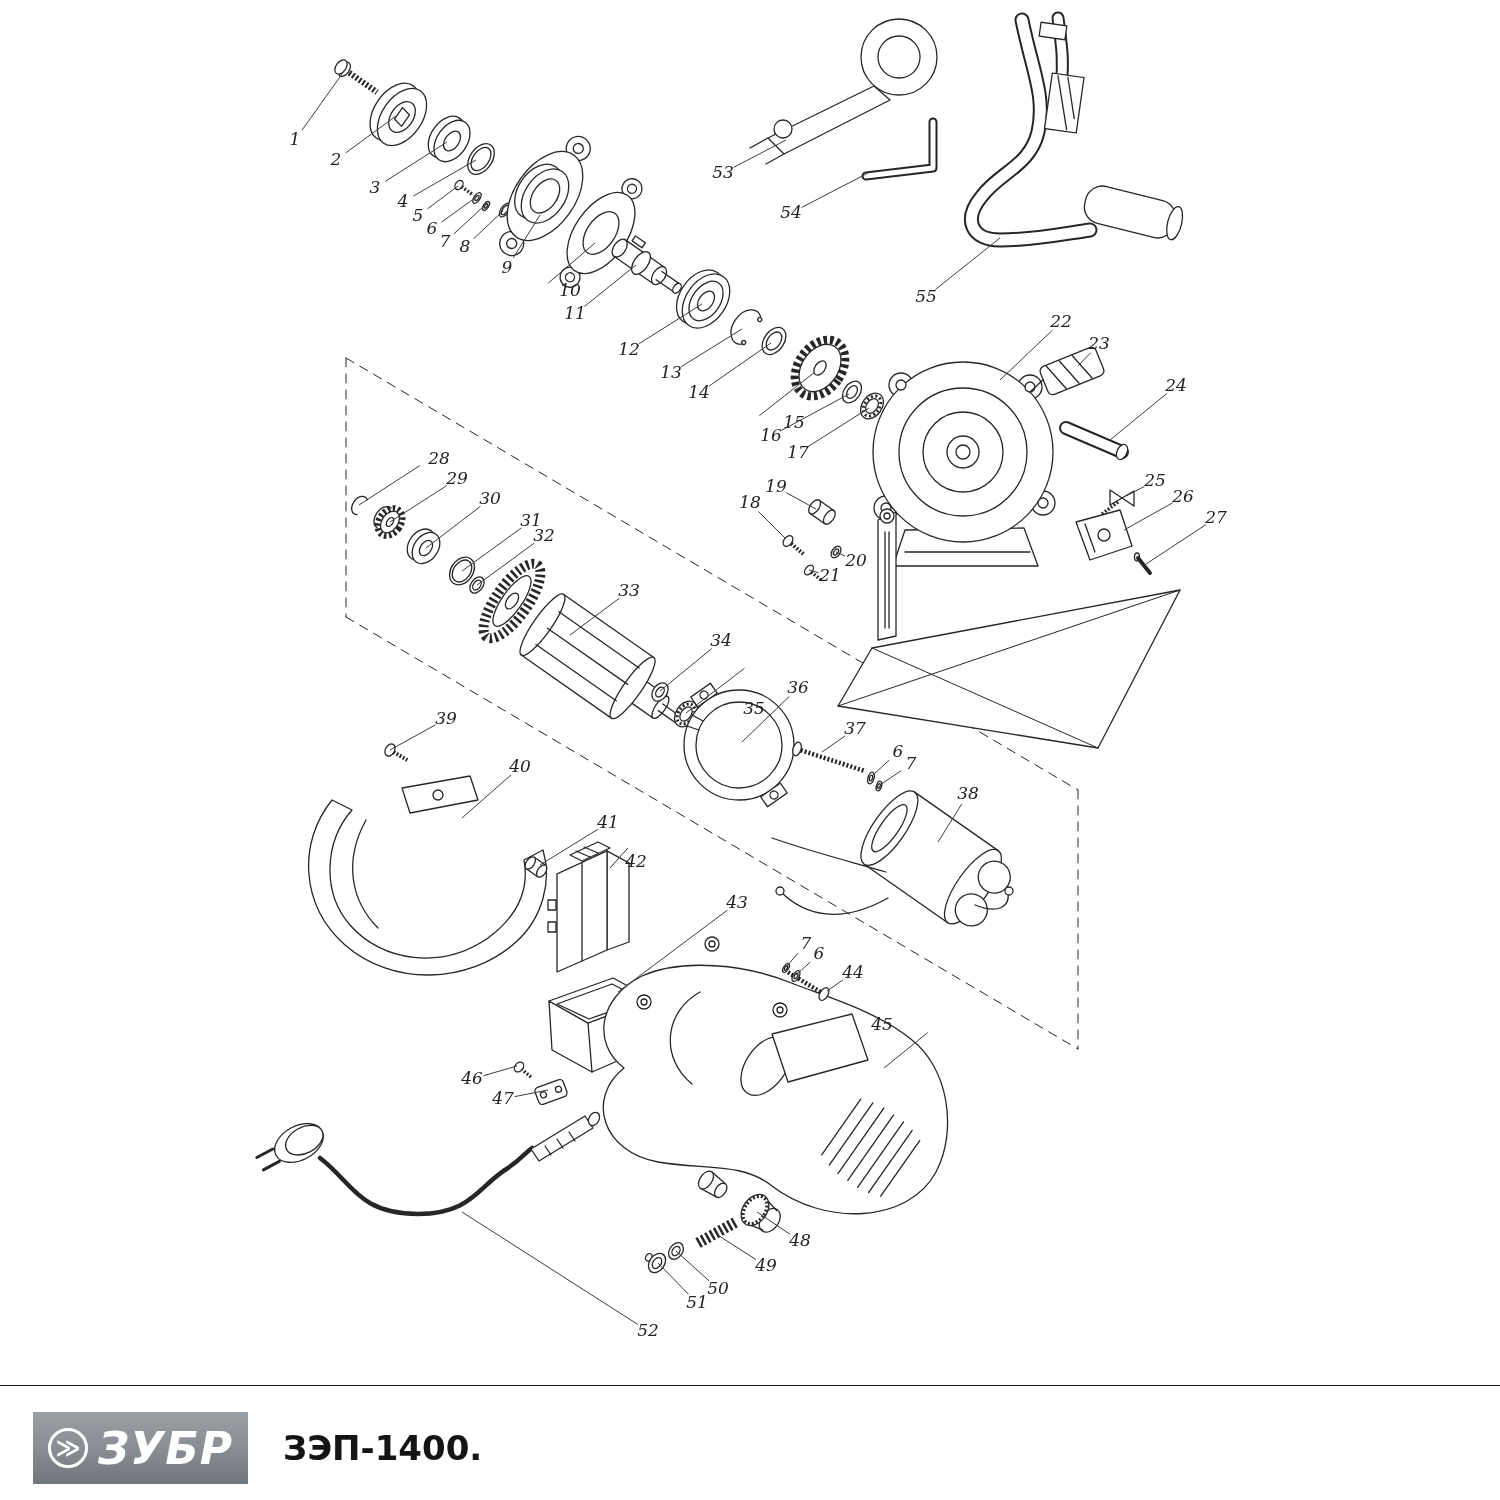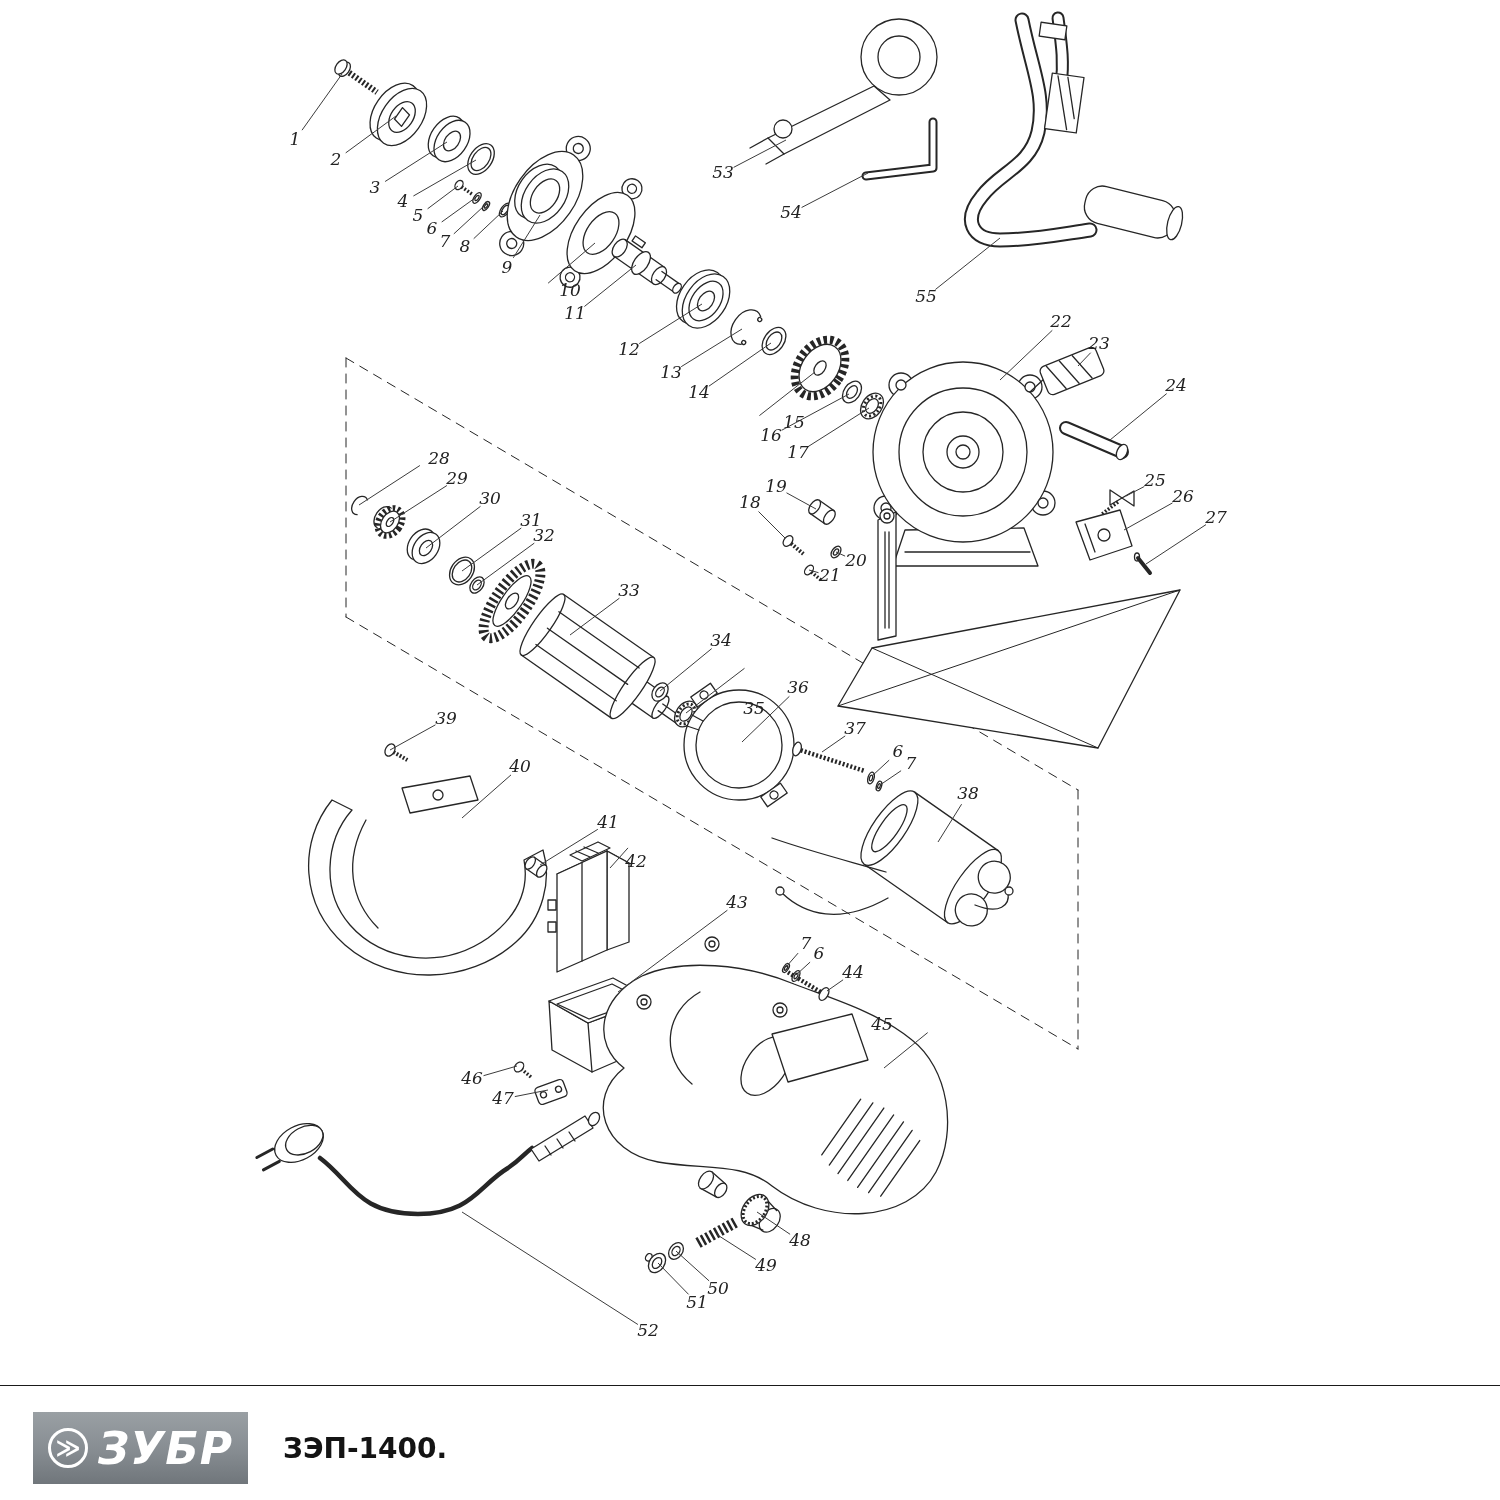--- a/index.html
+++ b/index.html
@@ -26,21 +26,21 @@
     width:40px; height:40px; border:3px solid #fff; border-radius:50%;
     color:#fff; font-size:24px; font-weight:bold; line-height:34px; text-align:center;
     font-style:italic;
   }
   .brand-text {
     color:#fff; font-size:44px; font-weight:bold; font-style:italic; letter-spacing:1px;
     font-family:"DejaVu Sans",sans-serif;
   }
   .schema-title {
     position:absolute; left:283px; top:27px; height:72px;
-    display:flex; align-items:center; font-size:28px; color:#141414;
+    display:flex; align-items:center; font-size:34px; color:#141414;
     font-family:"DejaVu Sans",sans-serif;
   }
   .schema-title .model { font-weight:bold; margin-right:12px; }
 </style>
 </head>
 <body>
 
 <div class="diagram-area">
 
 <svg id="art" viewBox="0 0 1500 1380" xmlns="http://www.w3.org/2000/svg">

